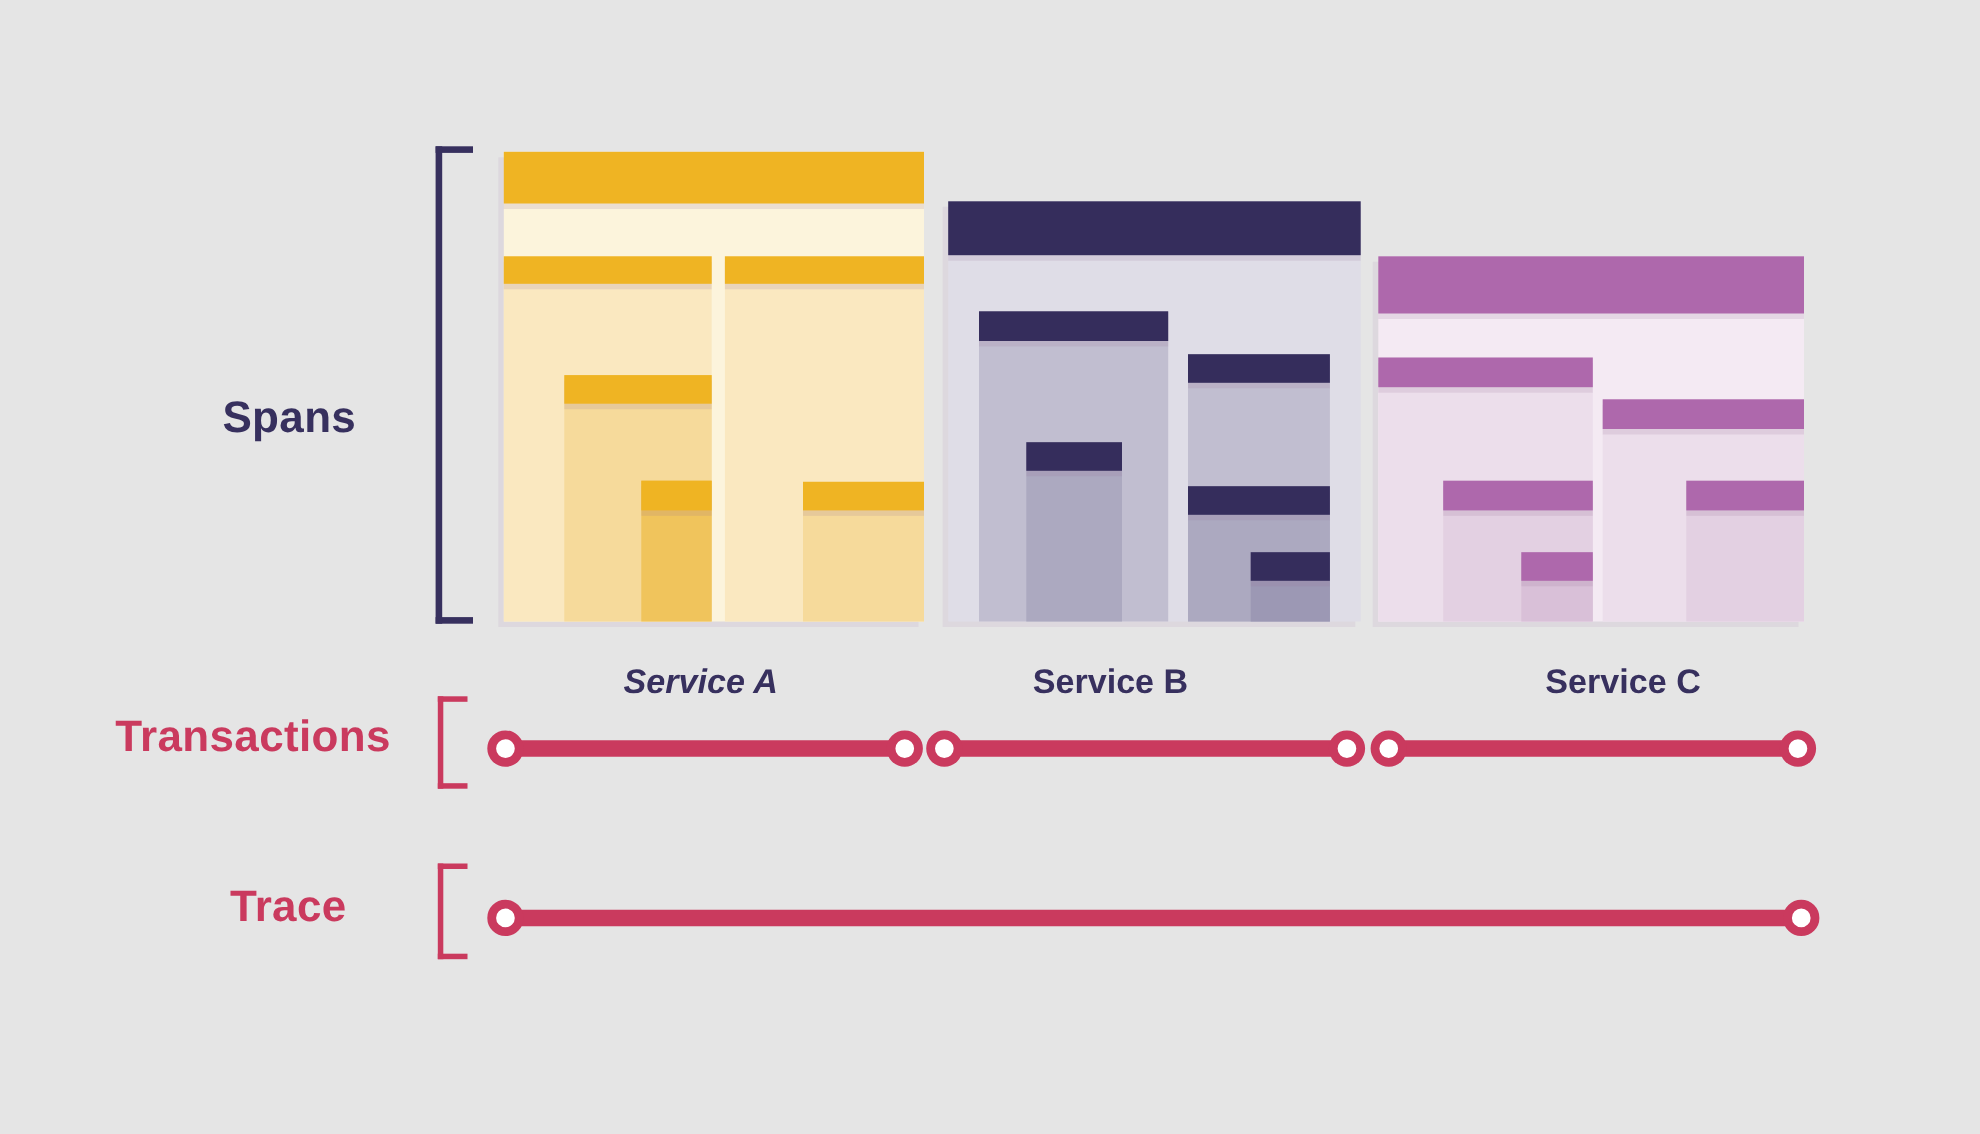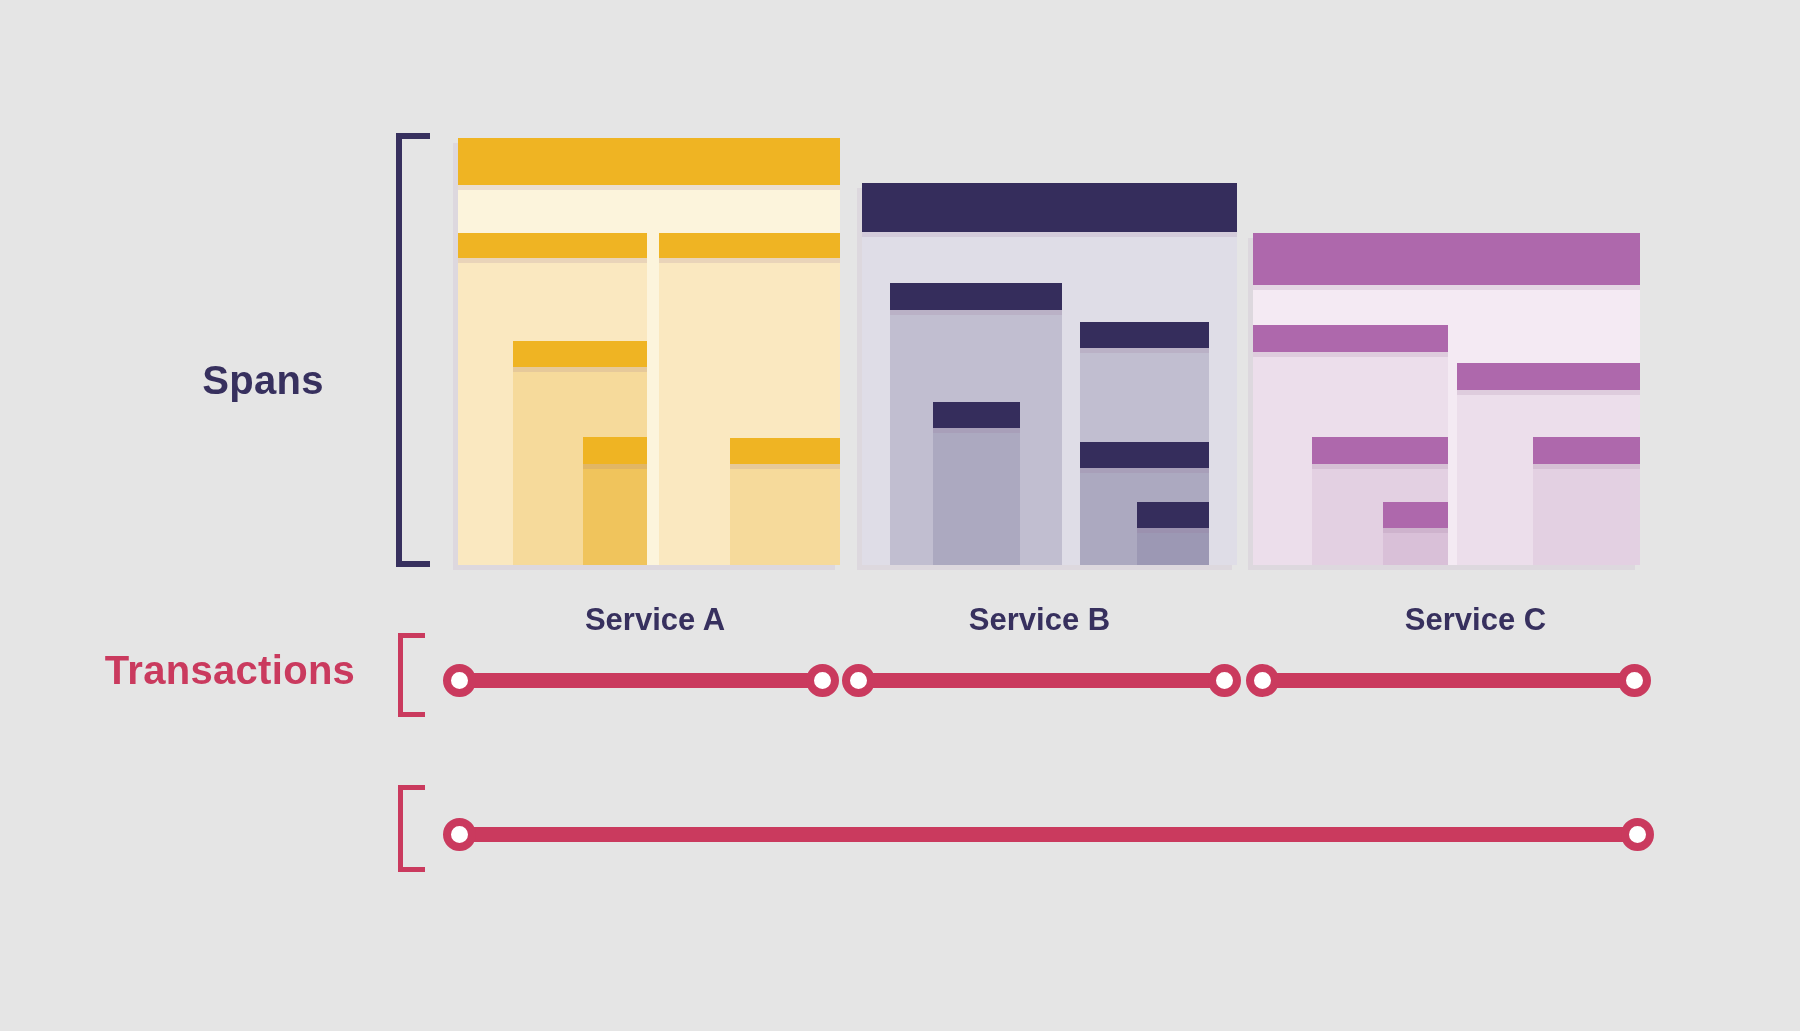--- a/index.html
+++ b/index.html
@@ -85,20 +85,21 @@
 </head>
 <body>
 
 <div id="canvas">
   <div class="side-label" id="spans-label">Spans</div>
   <div class="bracket" id="spans-bracket"></div>
 
   <div class="side-label" id="transactions-label">Transactions</div>
   <div class="bracket" id="transactions-bracket"></div>
 
+  <div class="side-label" id="trace-label">Trace</div>
   <div class="bracket" id="trace-bracket"></div>
 
   <div id="diagram">
       <div class="span-block level0" style="left: 458px; top: 138px; width: 382px; height: 427px; background: rgb(252, 244, 220);">
         <div class="span-header" style="height: 47px; background: rgb(239, 180, 35);"></div>
       </div>
       <div class="span-block level1" style="left: 458px; top: 233px; width: 189px; height: 332px; background: rgb(250, 232, 192);">
         <div class="span-header" style="height: 25px; background: rgb(239, 180, 35);"></div>
       </div>
       <div class="span-block level1" style="left: 659px; top: 233px; width: 181px; height: 332px; background: rgb(250, 232, 192);">
@@ -106,40 +107,40 @@
       </div>
       <div class="span-block level2" style="left: 513px; top: 341px; width: 134px; height: 224px; background: rgb(246, 218, 155);">
         <div class="span-header" style="height: 26px; background: rgb(239, 180, 35);"></div>
       </div>
       <div class="span-block level2" style="left: 730px; top: 438px; width: 110px; height: 127px; background: rgb(246, 218, 155);">
         <div class="span-header" style="height: 26px; background: rgb(239, 180, 35);"></div>
       </div>
       <div class="span-block level3" style="left: 583px; top: 437px; width: 64px; height: 128px; background: rgb(240, 196, 92);">
         <div class="span-header" style="height: 27px; background: rgb(239, 180, 35);"></div>
       </div>
-      <div class="service-label" style="left: 464px; width: 382px;">Service A</div>
+      <div class="service-label" style="left: 446px; width: 382px; font-style: italic;">Service A</div>
       <div class="span-block level0" style="left: 862px; top: 183px; width: 375px; height: 382px; background: rgb(223, 221, 231);">
         <div class="span-header" style="height: 49px; background: rgb(53, 45, 92);"></div>
       </div>
       <div class="span-block level1" style="left: 890px; top: 283px; width: 172px; height: 282px; background: rgb(193, 190, 208);">
         <div class="span-header" style="height: 27px; background: rgb(53, 45, 92);"></div>
       </div>
       <div class="span-block level1" style="left: 1080px; top: 322px; width: 129px; height: 243px; background: rgb(193, 190, 208);">
         <div class="span-header" style="height: 26px; background: rgb(53, 45, 92);"></div>
       </div>
       <div class="span-block level2" style="left: 933px; top: 402px; width: 87px; height: 163px; background: rgb(172, 169, 192);">
         <div class="span-header" style="height: 26px; background: rgb(53, 45, 92);"></div>
       </div>
       <div class="span-block level2" style="left: 1080px; top: 442px; width: 129px; height: 123px; background: rgb(172, 169, 192);">
         <div class="span-header" style="height: 26px; background: rgb(53, 45, 92);"></div>
       </div>
       <div class="span-block level3" style="left: 1137px; top: 502px; width: 72px; height: 63px; background: rgb(156, 152, 180);">
         <div class="span-header" style="height: 26px; background: rgb(53, 45, 92);"></div>
       </div>
-      <div class="service-label" style="left: 852px; width: 375px;">Service B</div>
+      <div class="service-label" style="left: 822px; width: 375px;">Service B</div>
       <div class="span-block level0" style="left: 1253px; top: 233px; width: 387px; height: 332px; background: rgb(244, 234, 243);">
         <div class="span-header" style="height: 52px; background: rgb(174, 104, 172);"></div>
       </div>
       <div class="span-block level1" style="left: 1253px; top: 325px; width: 195px; height: 240px; background: rgb(236, 222, 235);">
         <div class="span-header" style="height: 27px; background: rgb(174, 104, 172);"></div>
       </div>
       <div class="span-block level1" style="left: 1457px; top: 363px; width: 183px; height: 202px; background: rgb(236, 222, 235);">
         <div class="span-header" style="height: 27px; background: rgb(174, 104, 172);"></div>
       </div>
       <div class="span-block level2" style="left: 1312px; top: 437px; width: 136px; height: 128px; background: rgb(227, 208, 226);">

